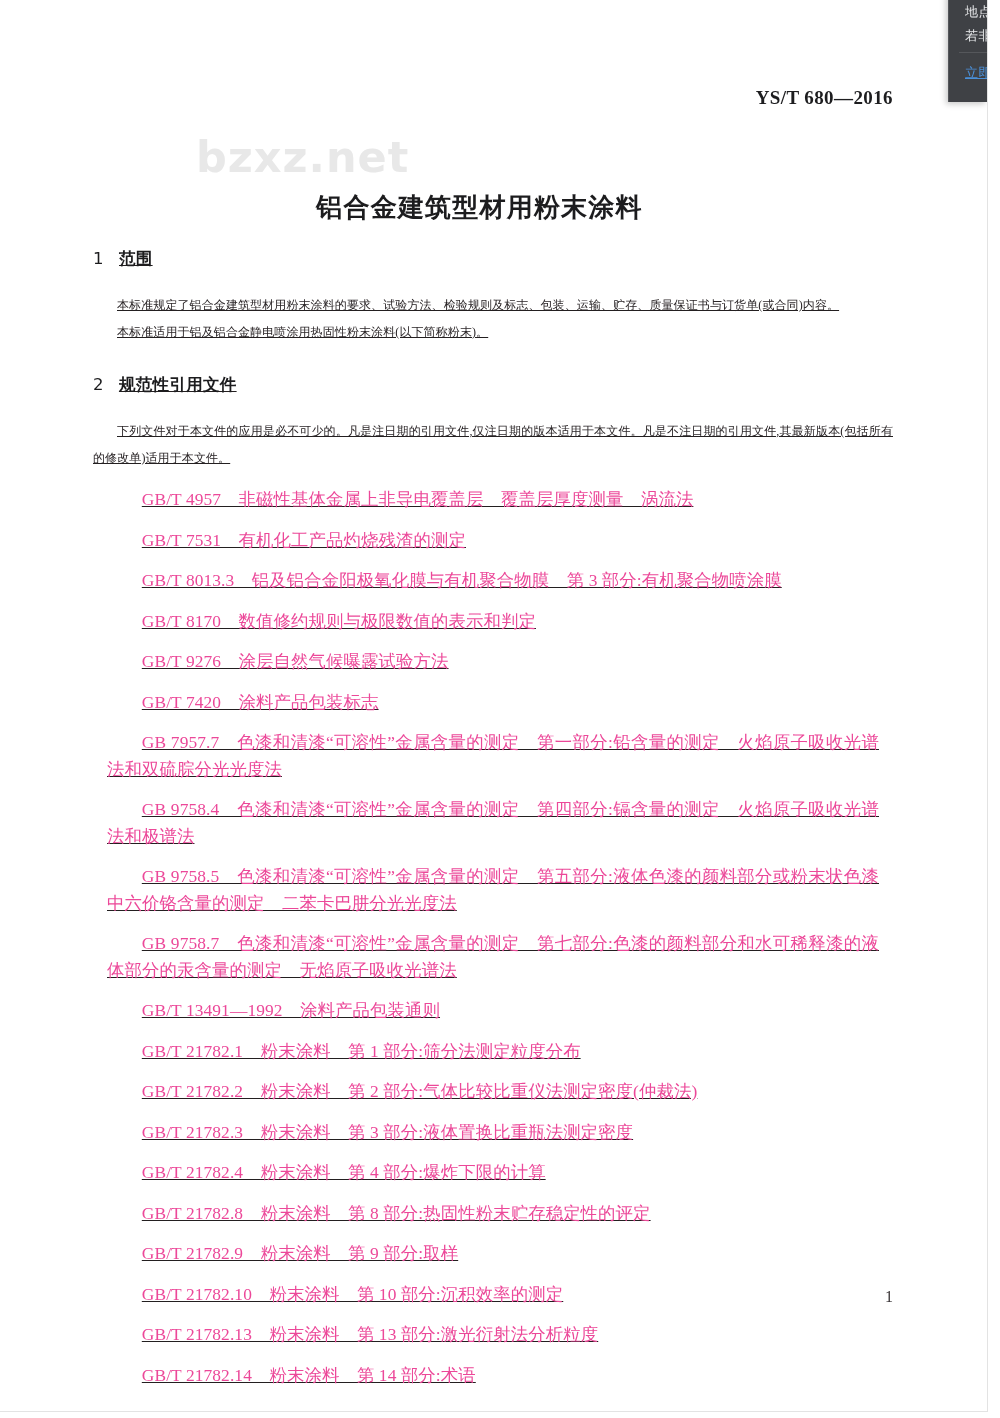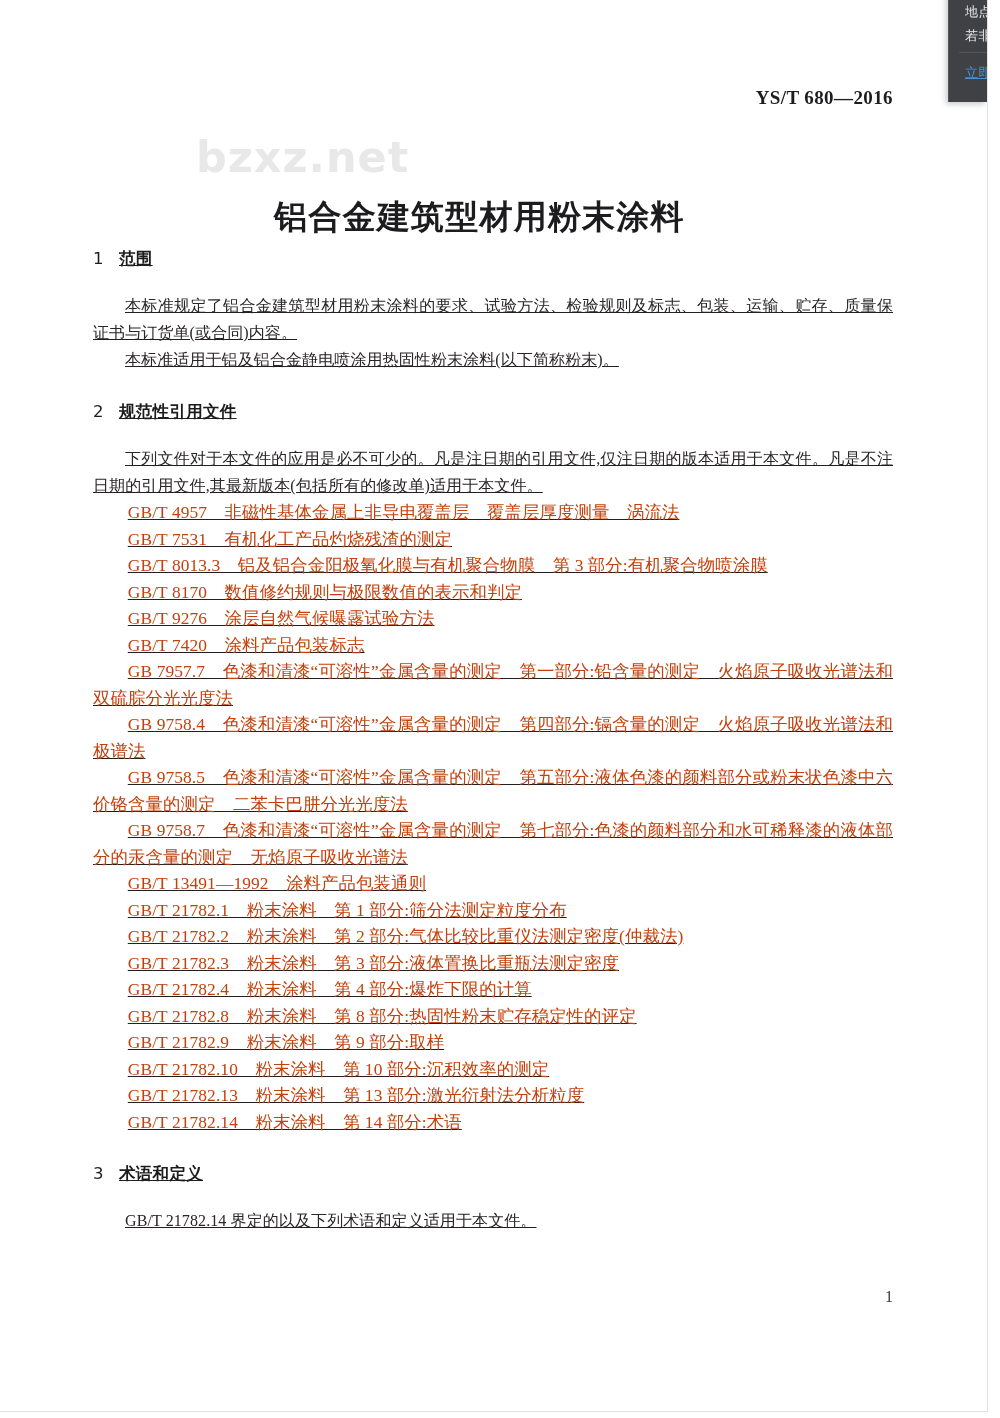--- a/index.html
+++ b/index.html
@@ -59,21 +59,21 @@
   }
 
   
   #doc-title {
     position: absolute;
     left: 0;
     top: 173px;
     width: 959px;
     text-align: center;
     font-family: "DejaVu Sans", "Liberation Sans", sans-serif;
-    font-size: 33px;
+    font-size: 26px;
     font-weight: bold;
     letter-spacing: 1.2px;
     color: #1c1c1e;
   }
 
   
   #body-column {
     position: absolute;
     left: 93px;
     top: 248px;
@@ -90,35 +90,35 @@
     margin: 0;
   }
   .sec-heading .sec-num {
     display: inline-block;
     width: 26px;
     font-weight: normal;
   }
 
   .para {
     font-family: "Liberation Serif", "DejaVu Serif", serif;
-    font-size: 16px;
+    font-size: 12px;
     line-height: 27px;
     text-indent: 2em;
     margin: 0;
     text-align: justify;
     color: #2a2527;
     letter-spacing: 0.1px;
   }
 
   .ref-line {
     font-family: "Liberation Serif", "DejaVu Serif", serif;
     font-size: 17.4px;
     line-height: 26.5px;
-    margin: 0;
-    color: #c2410c;
+    margin: 14px;
+    color: #ec4899;
     text-indent: 2em;
     text-align: justify;
     letter-spacing: 0.1px;
   }
   .gap-after-head  { height: 22px; }
   .gap-before-head { height: 28px; }
 
   
   #page-number {
     position: absolute;

